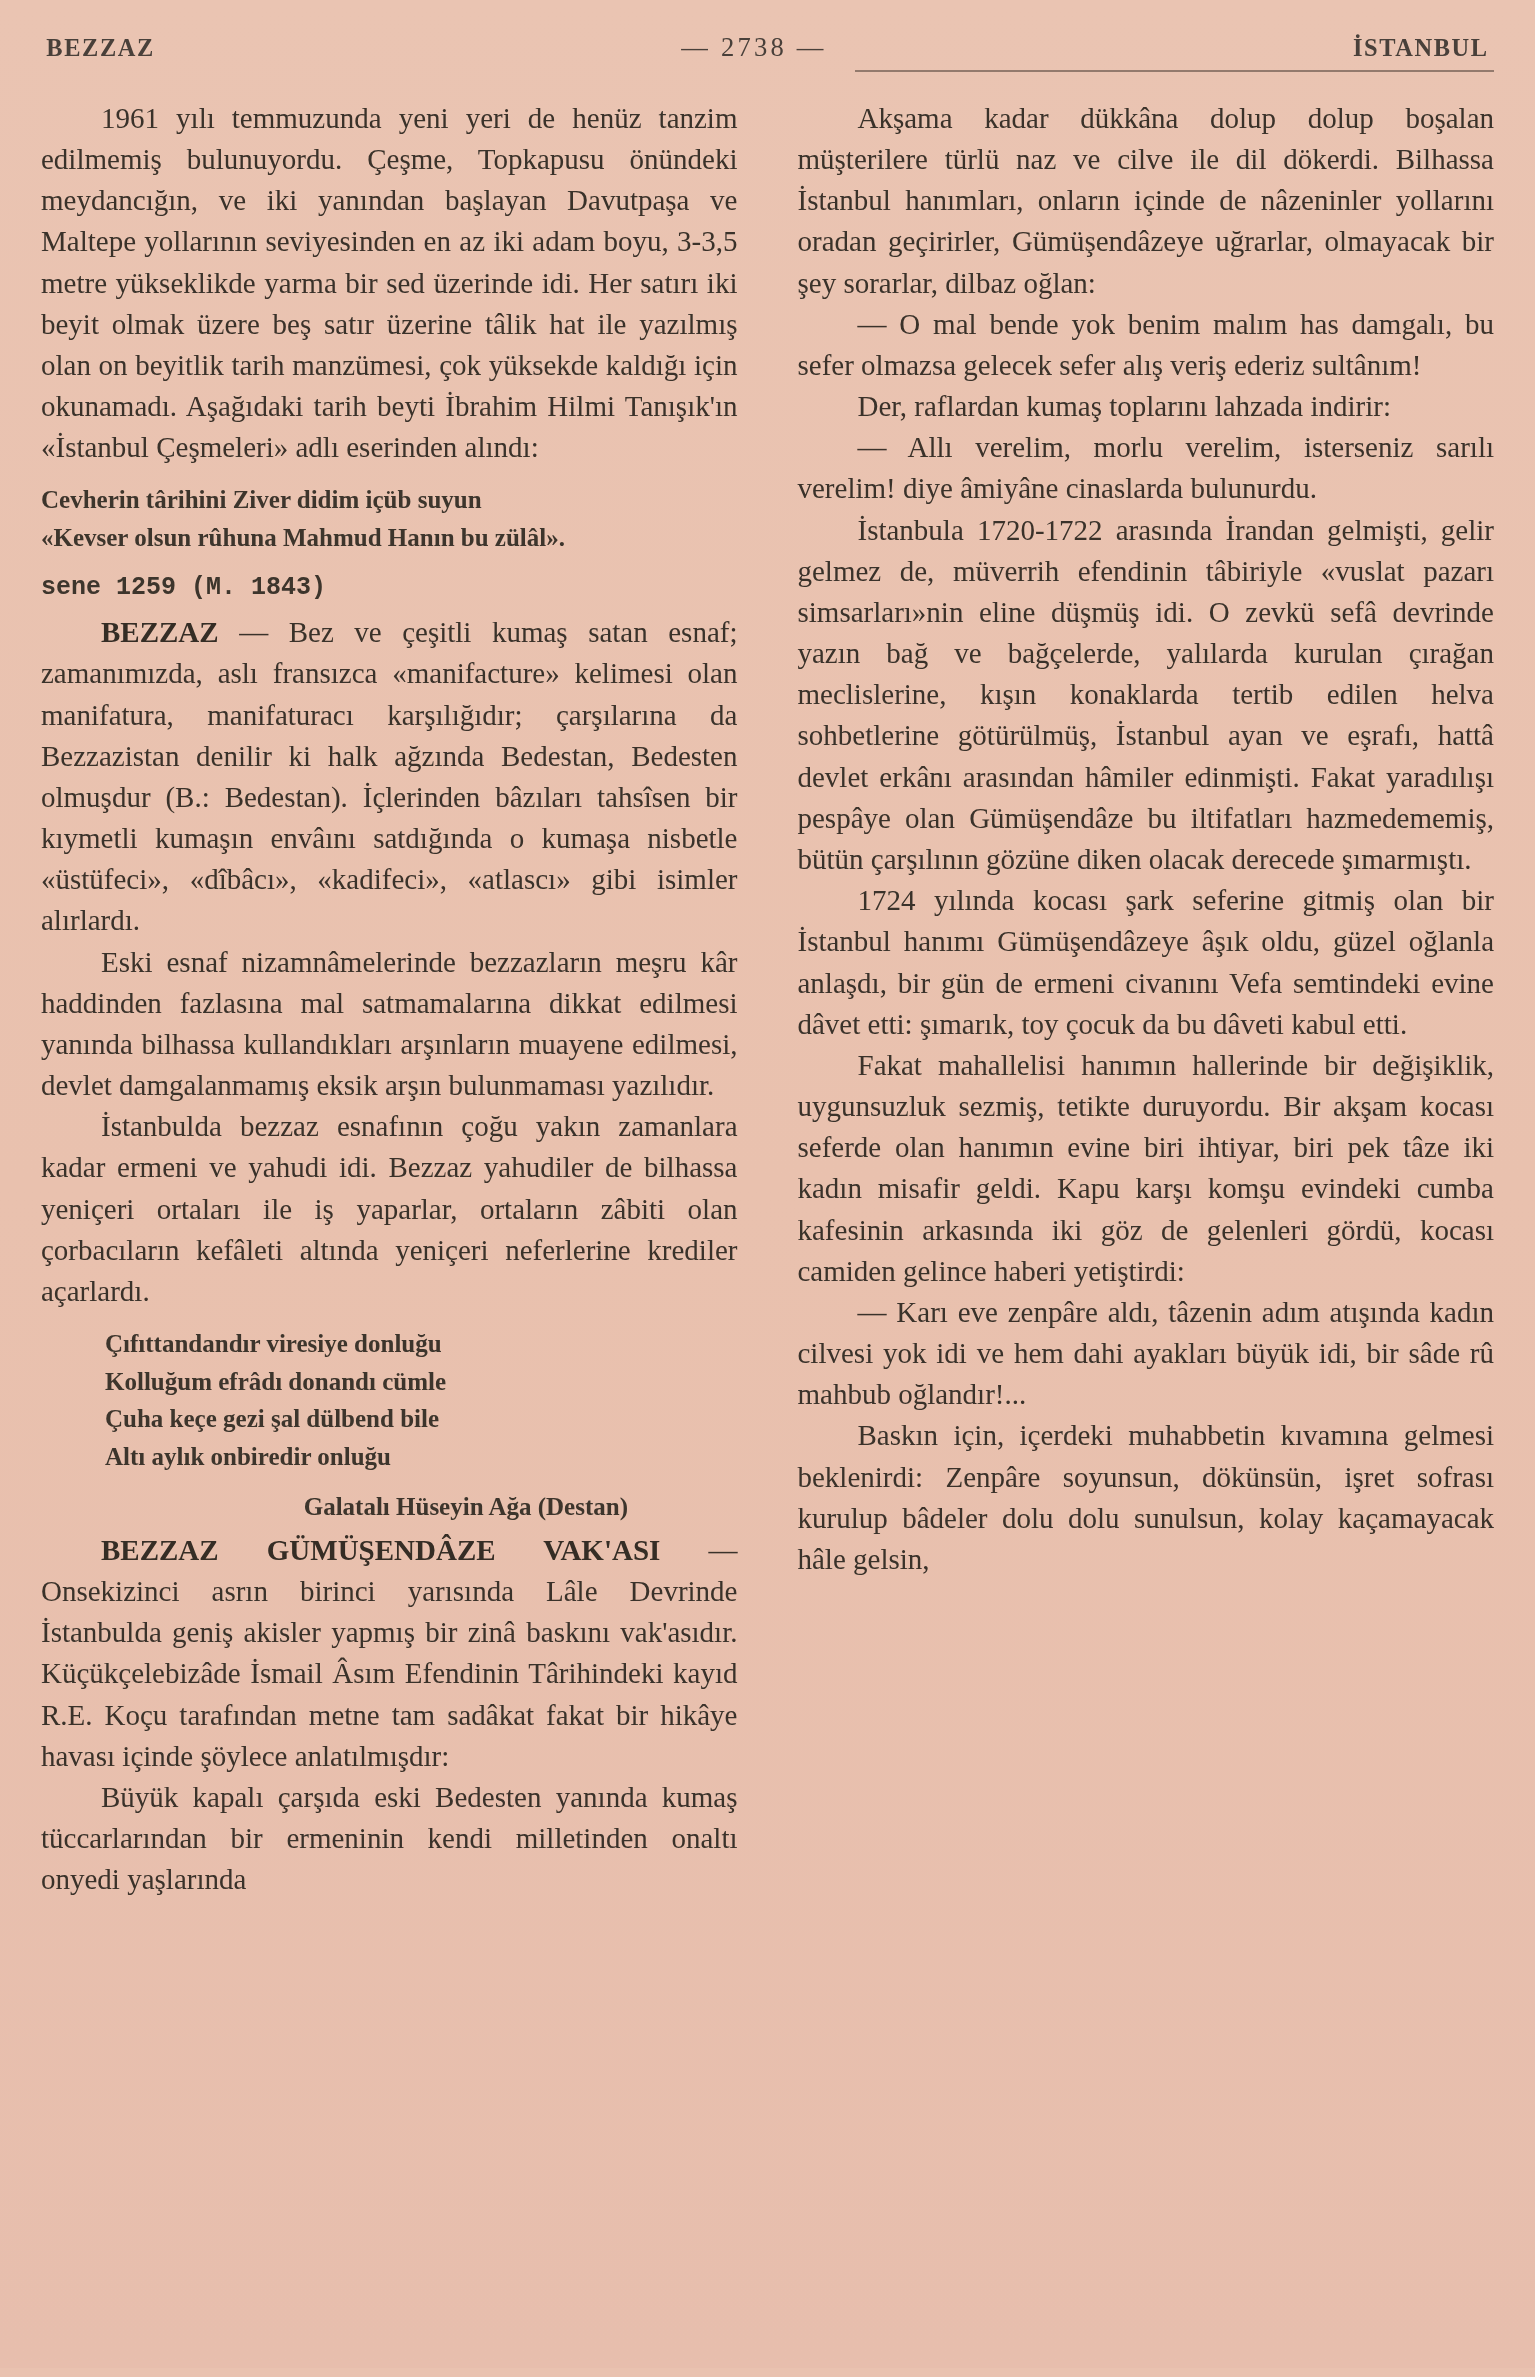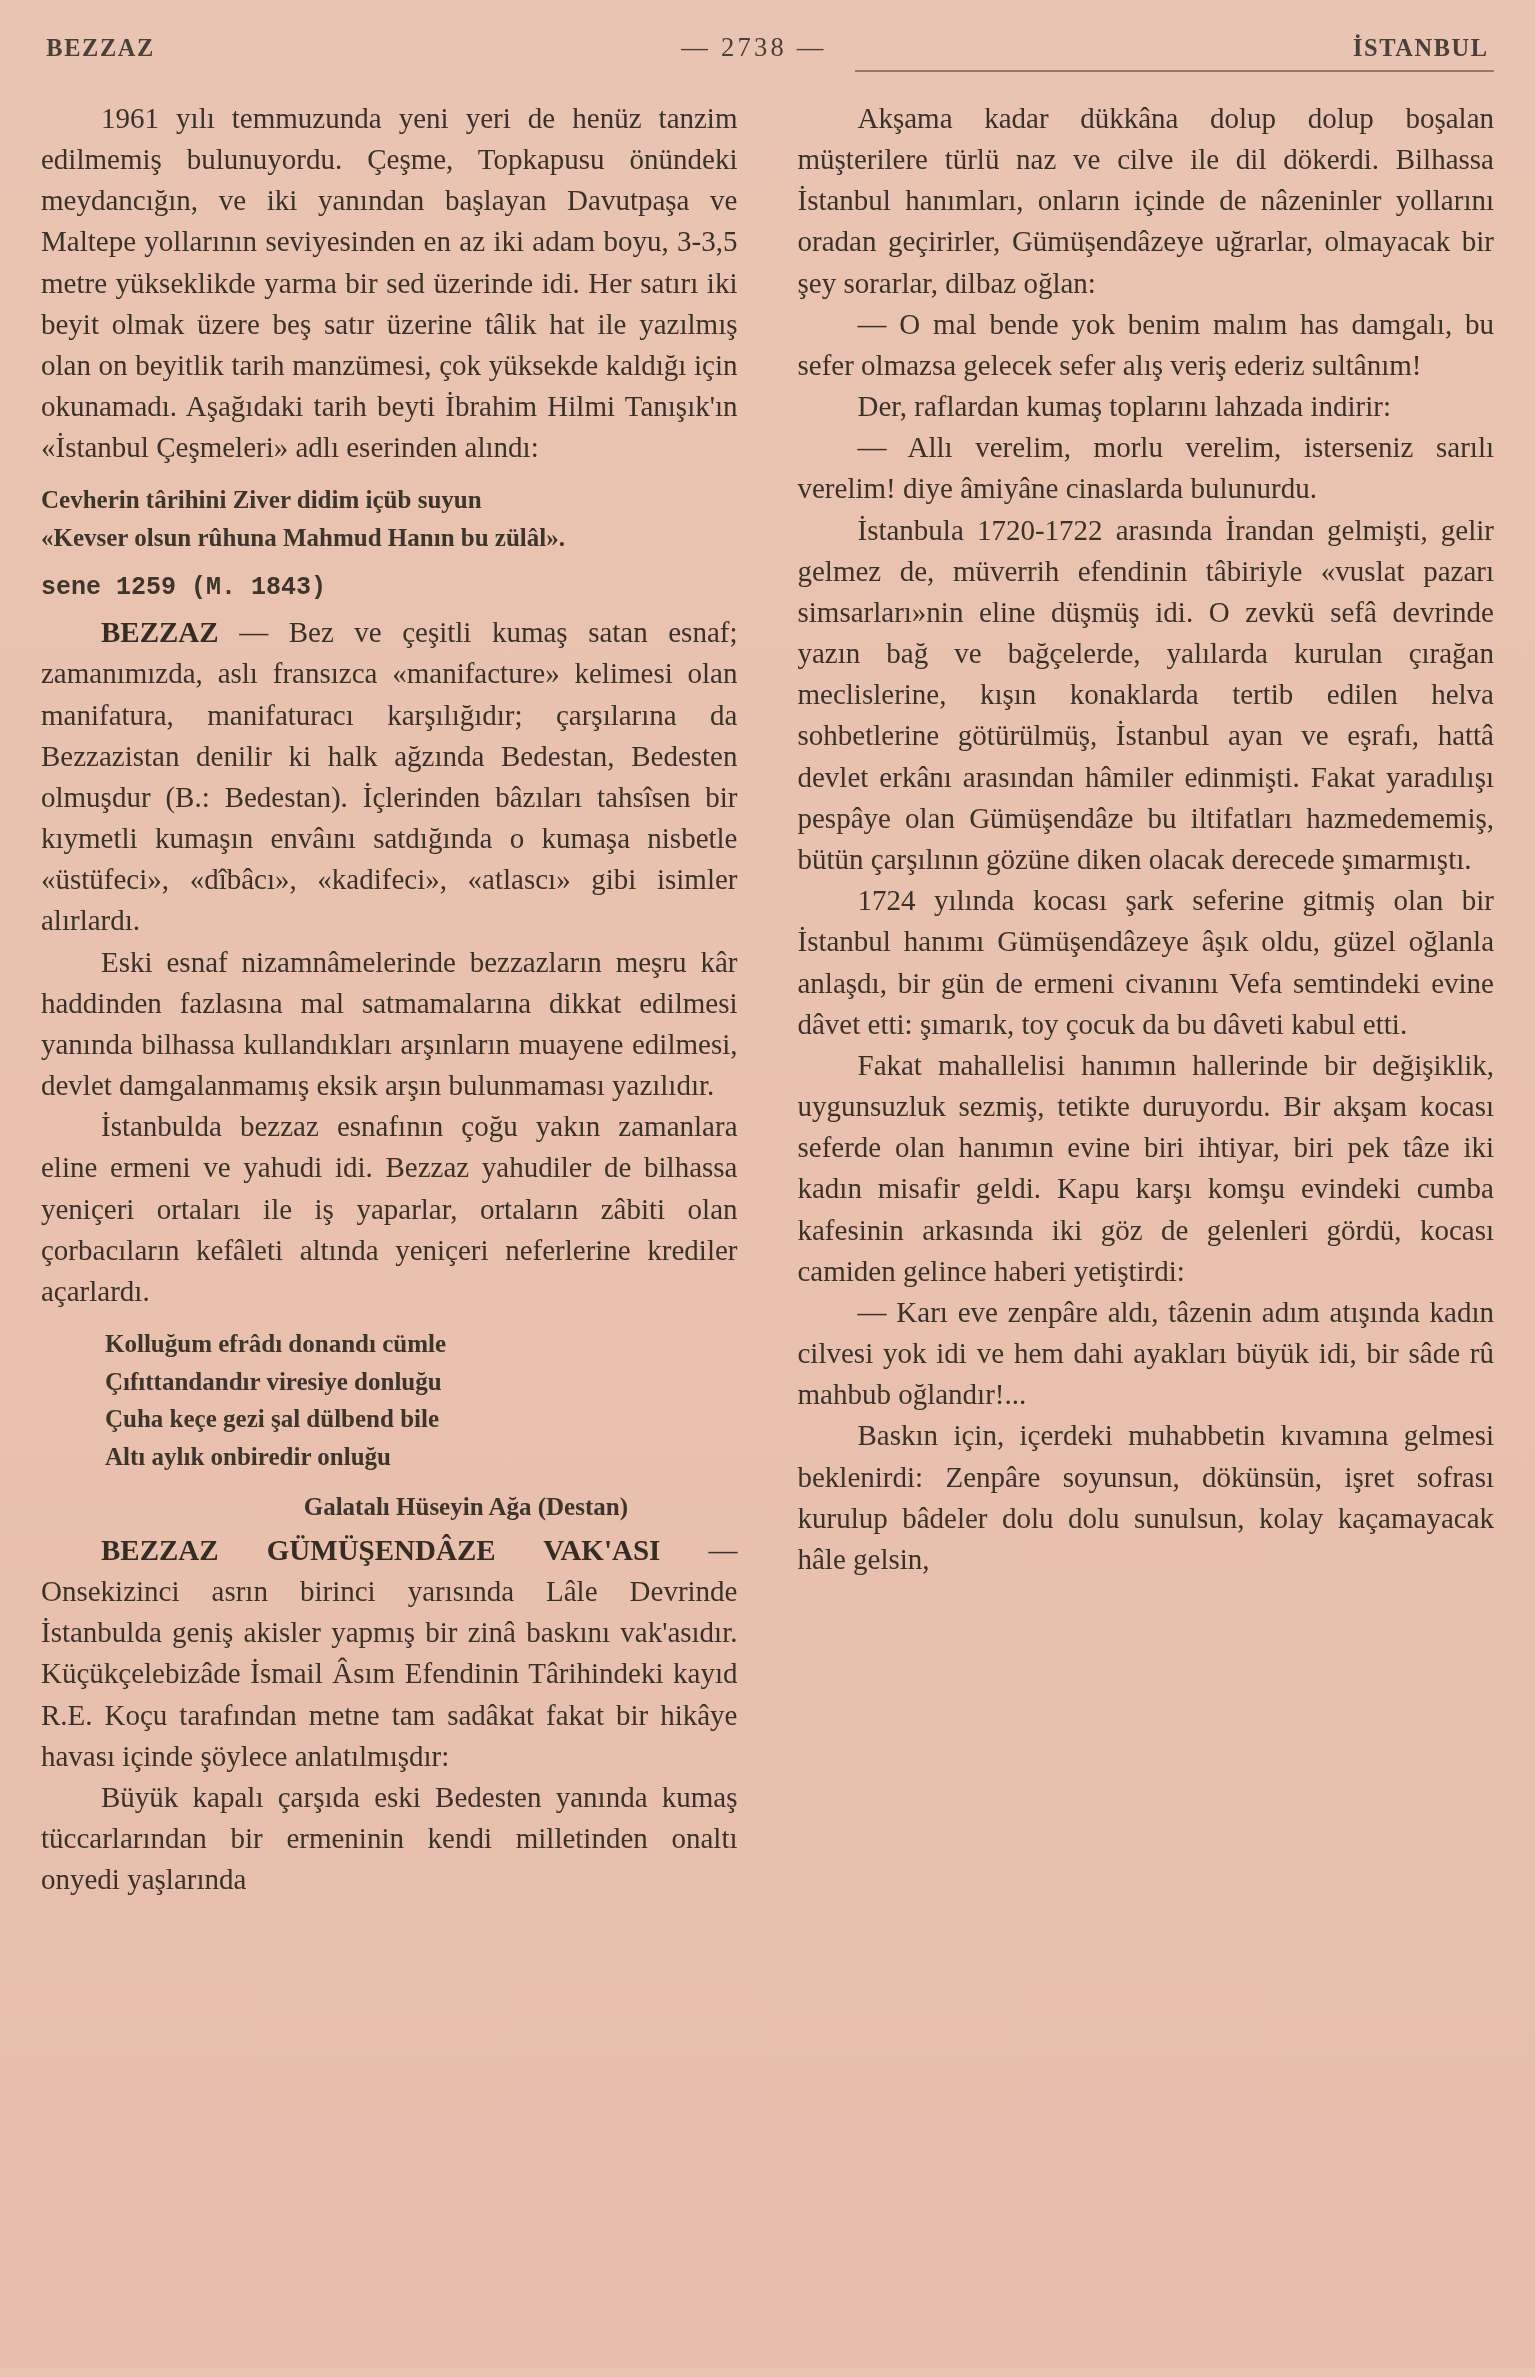--- a/index.html
+++ b/index.html
@@ -107,24 +107,24 @@
   <div class="columns">
     <div class="col" id="col-left">
         <p class="indent">1961 yılı temmuzunda yeni yeri de henüz tanzim edilmemiş bulunuyordu. Çeşme, Topkapusu önündeki meydancığın, ve iki yanından başlayan Davutpaşa ve Maltepe yollarının seviyesinden en az iki adam boyu, 3-3,5 metre yükseklikde yarma bir sed üzerinde idi. Her satırı iki beyit olmak üzere beş satır üzerine tâlik hat ile yazılmış olan on beyitlik tarih manzümesi, çok yüksekde kaldığı için okunamadı. Aşağıdaki tarih beyti İbrahim Hilmi Tanışık'ın «İstanbul Çeşmeleri» adlı eserinden alındı:</p>
         <p class="verse">
           <span class="verse-line">Cevherin târihini Ziver didim içüb suyun</span>
           <span class="verse-line">«Kevser olsun rûhuna Mahmud Hanın bu zülâl».</span>
         </p>
         <p class="center-bold">sene 1259 (M. 1843)</p>
         <p class="indent"><b class="lead">BEZZAZ</b> — Bez ve çeşitli kumaş satan esnaf; zamanımızda, aslı fransızca «manifacture» kelimesi olan manifatura, manifaturacı karşılığıdır; çarşılarına da Bezzazistan denilir ki halk ağzında Bedestan, Bedesten olmuşdur (B.: Bedestan). İçlerinden bâzıları tahsîsen bir kıymetli kumaşın envâını satdığında o kumaşa nisbetle «üstüfeci», «dîbâcı», «kadifeci», «atlascı» gibi isimler alırlardı.</p>
         <p class="indent">Eski esnaf nizamnâmelerinde bezzazların meşru kâr haddinden fazlasına mal satmamalarına dikkat edilmesi yanında bilhassa kullandıkları arşınların muayene edilmesi, devlet damgalanmamış eksik arşın bulunmaması yazılıdır.</p>
-        <p class="indent">İstanbulda bezzaz esnafının çoğu yakın zamanlara eline ermeni ve yahudi idi. Bezzaz yahudiler de bilhassa yeniçeri ortaları ile iş yaparlar, ortaların zâbiti olan çorbacıların kefâleti altında yeniçeri neferlerine krediler açarlardı.</p>
+        <p class="indent">İstanbulda bezzaz esnafının çoğu yakın zamanlara kadar ermeni ve yahudi idi. Bezzaz yahudiler de bilhassa yeniçeri ortaları ile iş yaparlar, ortaların zâbiti olan çorbacıların kefâleti altında yeniçeri neferlerine krediler açarlardı.</p>
         <p class="verse-indent">
+          <span class="verse-line">Çıfıttandandır viresiye donluğu</span>
           <span class="verse-line">Kolluğum efrâdı donandı cümle</span>
-          <span class="verse-line">Çıfıttandandır viresiye donluğu</span>
           <span class="verse-line">Çuha keçe gezi şal dülbend bile</span>
           <span class="verse-line">Altı aylık onbiredir onluğu</span>
         </p>
         <p class="attribution">Galatalı Hüseyin Ağa (Destan)</p>
         <p class="indent"><b class="lead">BEZZAZ GÜMÜŞENDÂZE VAK'ASI</b> — Onsekizinci asrın birinci yarısında Lâle Devrinde İstanbulda geniş akisler yapmış bir zinâ baskını vak'asıdır. Küçükçelebizâde İsmail Âsım Efendinin Târihindeki kayıd R.E. Koçu tarafından metne tam sadâkat fakat bir hikâye havası içinde şöylece anlatılmışdır:</p>
         <p class="indent">Büyük kapalı çarşıda eski Bedesten yanında kumaş tüccarlarından bir ermeninin kendi milletinden onaltı onyedi yaşlarında</p>
       </div>
     <div class="col" id="col-right">
         <p class="indent">Akşama kadar dükkâna dolup dolup boşalan müşterilere türlü naz ve cilve ile dil dökerdi. Bilhassa İstanbul hanımları, onların içinde de nâzeninler yollarını oradan geçirirler, Gümüşendâzeye uğrarlar, olmayacak bir şey sorarlar, dilbaz oğlan:</p>
         <p class="indent">— O mal bende yok benim malım has damgalı, bu sefer olmazsa gelecek sefer alış veriş ederiz sultânım!</p>

